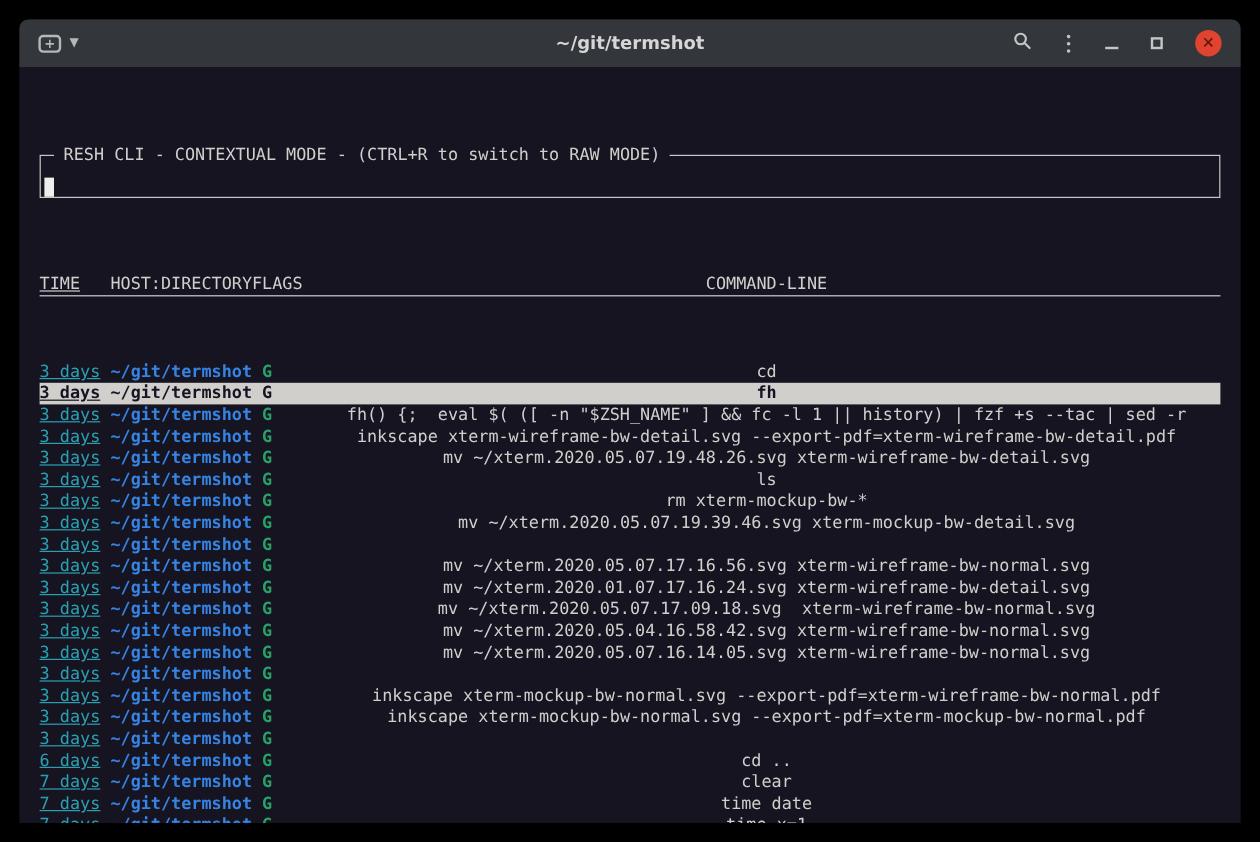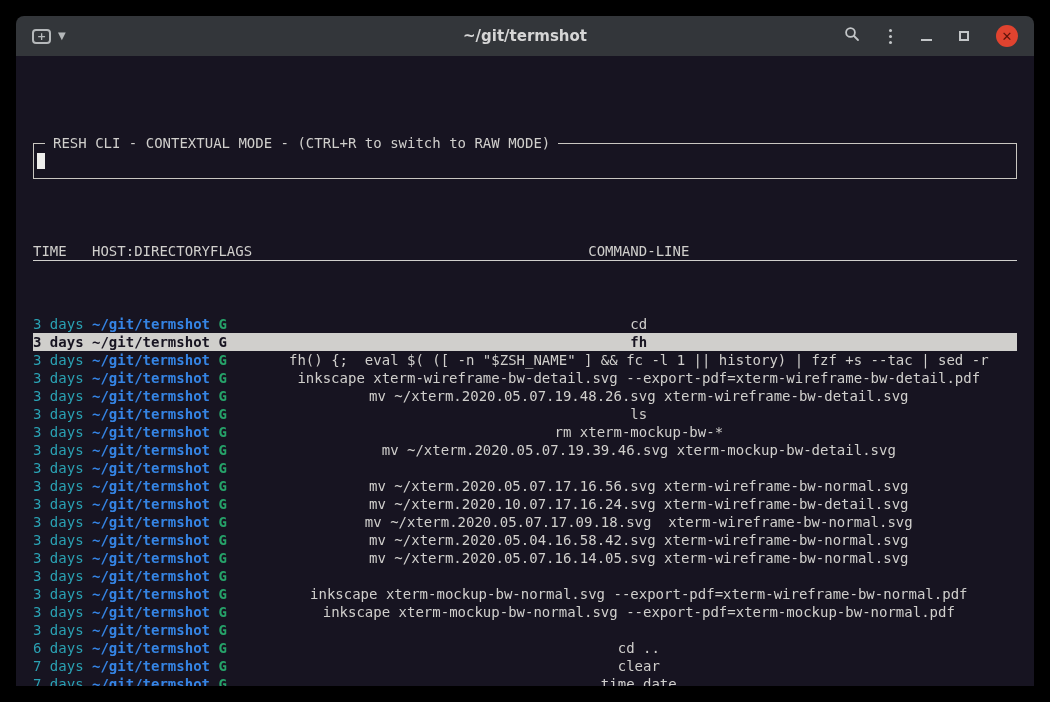--- a/index.html
+++ b/index.html
@@ -64,36 +64,36 @@
     font-size: 14px; line-height: 18px;
     padding: 10px 17px 0 17px;
     white-space: pre;
     overflow: hidden;
   }
 
   .resh-box {
     position: relative;
     border: 1px solid #c9c7c1;
     height: 36px;
-    margin-top: 23px;
-    display: flex; align-items: center;
+    margin-top: 9px;
+    display: flex; align-items: flex-end;
     padding: 0 3px;
   }
   .resh-box-title {
     position: absolute; top: -10px; left: 11px;
     background: var(--terminal-bg, #171421);
     padding: 0 8px;
     line-height: 18px;
   }
   .cursor { display: inline-block; width: 8px; height: 16px; background: #eeeeec; }
 
   .hdr, .row { display: flex; line-height: 18px; }
   .hdr { margin-top: 9px; border-bottom: 1px solid var(--terminal-fg, #d0cfcc); }
 
-  .c-time  { width: 7ch;  flex: 0 0 7ch; }
+  .c-time  { width: 7ch;  flex: 0 0 7ch; text-decoration: underline; }
   .c-dir   { width: 15ch; flex: 0 0 15ch; }
   .c-flags { width: 5ch;  flex: 0 0 5ch; }
   .c-cmd   { flex: 1; white-space: pre; overflow: hidden; text-align: center; }
   .h-dir   { width: 14ch; flex: 0 0 14ch; }
   .h-flags { width: 6ch;  flex: 0 0 6ch; }
 
   .row .c-time  { color: var(--time-color, #2aa1b3); }
   .row .c-dir   { color: var(--dir-color, #3584e4); font-weight: bold; }
   .row .c-flags { color: var(--flag-color, #26a269); font-weight: bold; }
 
@@ -192,21 +192,21 @@
     <span class="c-flags">G</span>
   </div><div class="row">
     <span class="c-time">3 days</span>
     <span class="c-dir">~/git/termshot</span>
     <span class="c-flags">G</span>
     <span class="c-cmd">mv ~/xterm.2020.05.07.17.16.56.svg xterm-wireframe-bw-normal.svg</span>
   </div><div class="row">
     <span class="c-time">3 days</span>
     <span class="c-dir">~/git/termshot</span>
     <span class="c-flags">G</span>
-    <span class="c-cmd">mv ~/xterm.2020.10.07.17.16.24.svg xterm-wireframe-bw-detail.svg</span>
+    <span class="c-cmd">mv ~/xterm.2020.01.07.17.16.24.svg xterm-wireframe-bw-detail.svg</span>
   </div><div class="row">
     <span class="c-time">3 days</span>
     <span class="c-dir">~/git/termshot</span>
     <span class="c-flags">G</span>
     <span class="c-cmd">mv ~/xterm.2020.05.07.17.09.18.svg  xterm-wireframe-bw-normal.svg</span>
   </div><div class="row">
     <span class="c-time">3 days</span>
     <span class="c-dir">~/git/termshot</span>
     <span class="c-flags">G</span>
     <span class="c-cmd">mv ~/xterm.2020.05.04.16.58.42.svg xterm-wireframe-bw-normal.svg</span>

